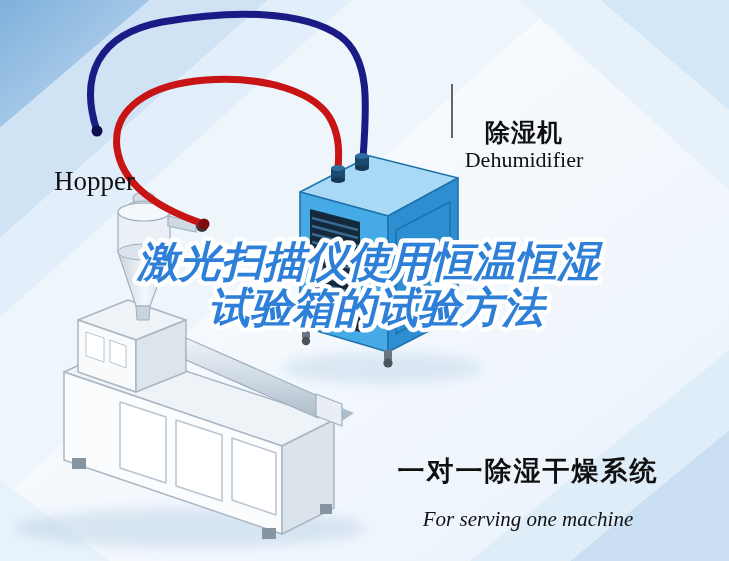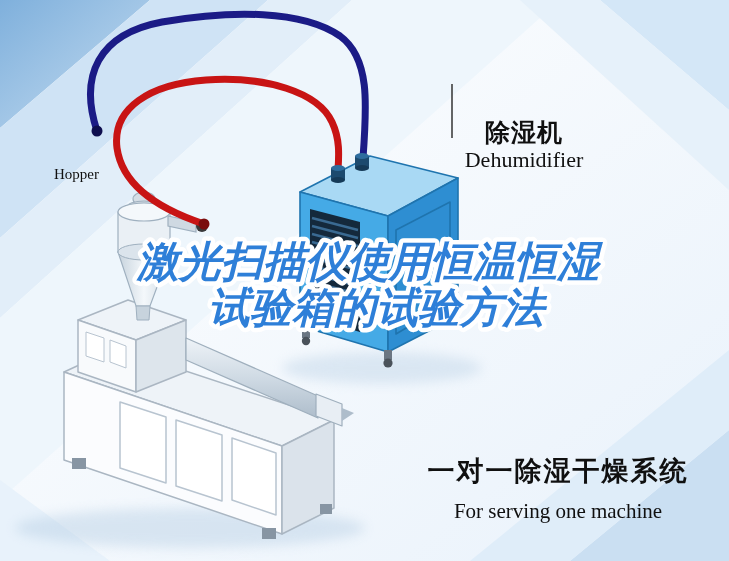--- a/index.html
+++ b/index.html
@@ -6,25 +6,25 @@
   .stage{
     position:relative;width:729px;height:561px;overflow:hidden;
     background:#f6fafd;font-family:"Liberation Sans",sans-serif;
   }
   svg.scene{position:absolute;left:0;top:0;width:729px;height:561px;display:block;}
   .label{position:absolute;color:#101010;line-height:1.15;}
   .label.center{text-align:center;}
   .zh{font-family:"Liberation Sans",sans-serif;font-weight:700;}
   .en{font-family:"Liberation Serif",serif;font-weight:400;}
   .zh-sm{font-size:23px;letter-spacing:1px;}
-  .en-sm{font-size:15px;}
+  .en-sm{font-size:27px;}
   .zh-md{font-size:25px;letter-spacing:1px;margin-top:40px;}
   .en-md{font-size:22px;}
   .zh-lg{font-size:27px;letter-spacing:2px;}
-  .en-lg{font-size:21px;margin-top:12px;}
+  .en-lg{font-size:21px;margin-top:20px;font-style:italic;}
 </style>
 </head>
 <body>
 
 <div class="stage">
 
   <svg class="scene" viewBox="0 0 729 561" aria-hidden="true">
     <defs>
       <linearGradient id="bgGrad" x1="0" y1="0" x2="1" y2="1">
         <stop offset="0" stop-color="#ffffff"></stop>
@@ -167,18 +167,18 @@
 
   <div class="label" style="left:54px; top:166px; width:120px;">
     <div class="en en-sm">Hopper</div>
   </div>
 
   <div class="label center" style="left:444px; top:78px; width:160px;">
     <div class="zh zh-md">除湿机</div>
     <div class="en en-md">Dehumidifier</div>
   </div>
 
-  <div class="label center" style="left:408px; top:456px; width:300px;">
+  <div class="label center" style="left:378px; top:456px; width:300px;">
     <div class="zh zh-lg">一对一除湿干燥系统</div>
     <div class="en en-lg">For serving one machine</div>
   </div>
 
 </div>
 
 </body></html>

